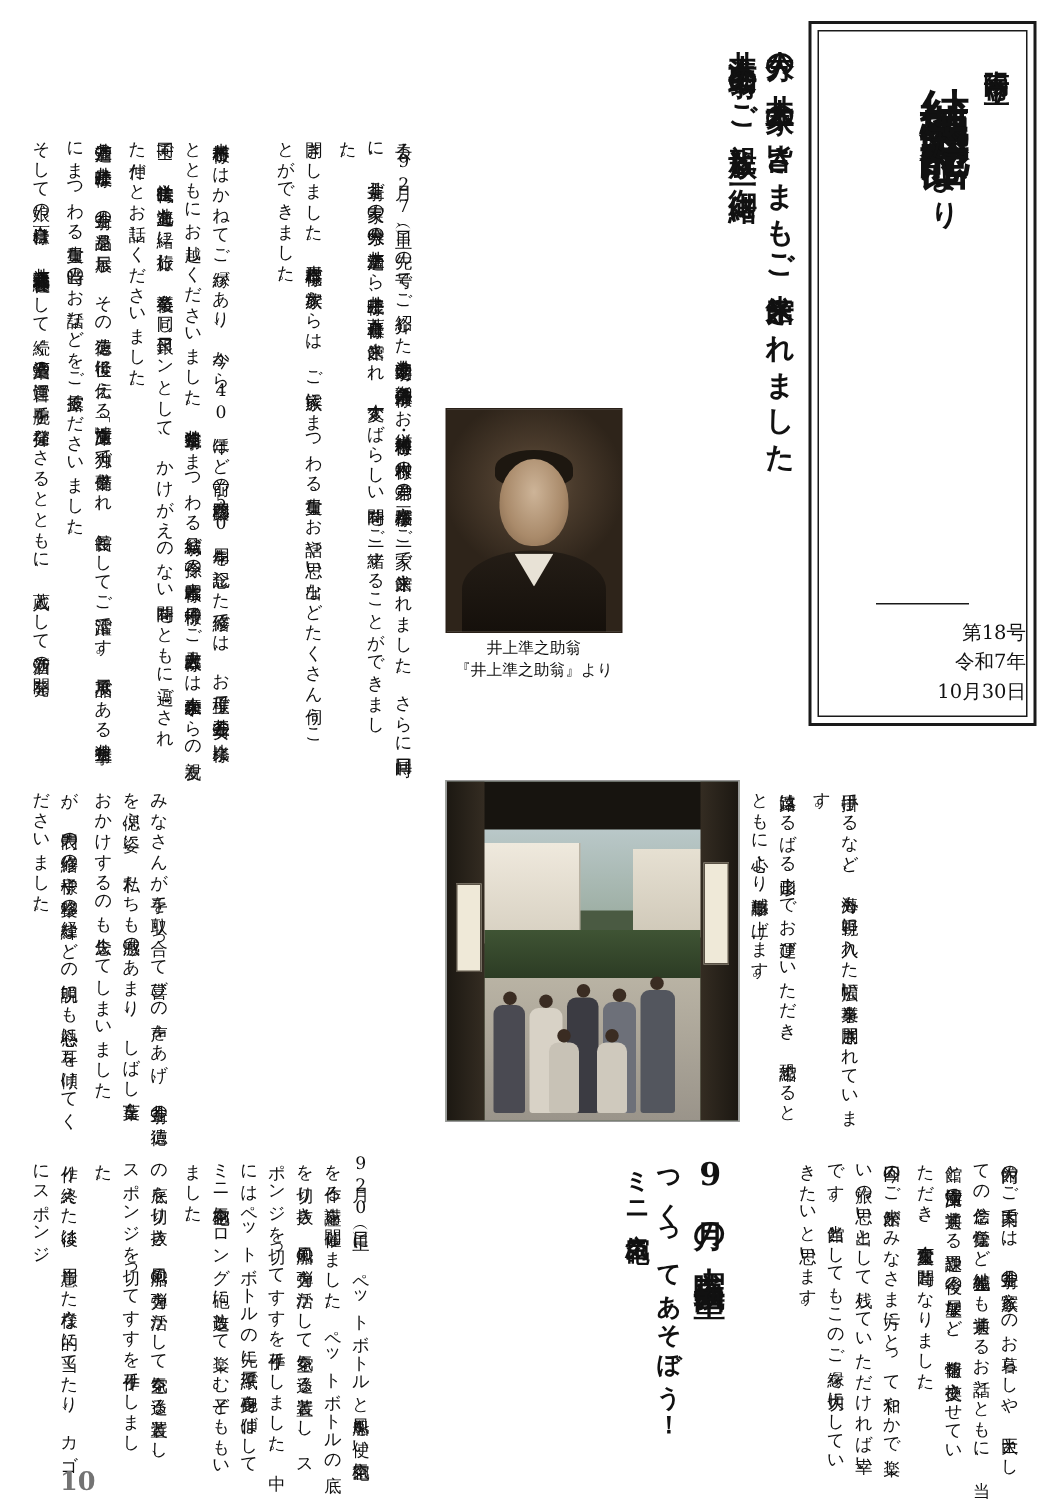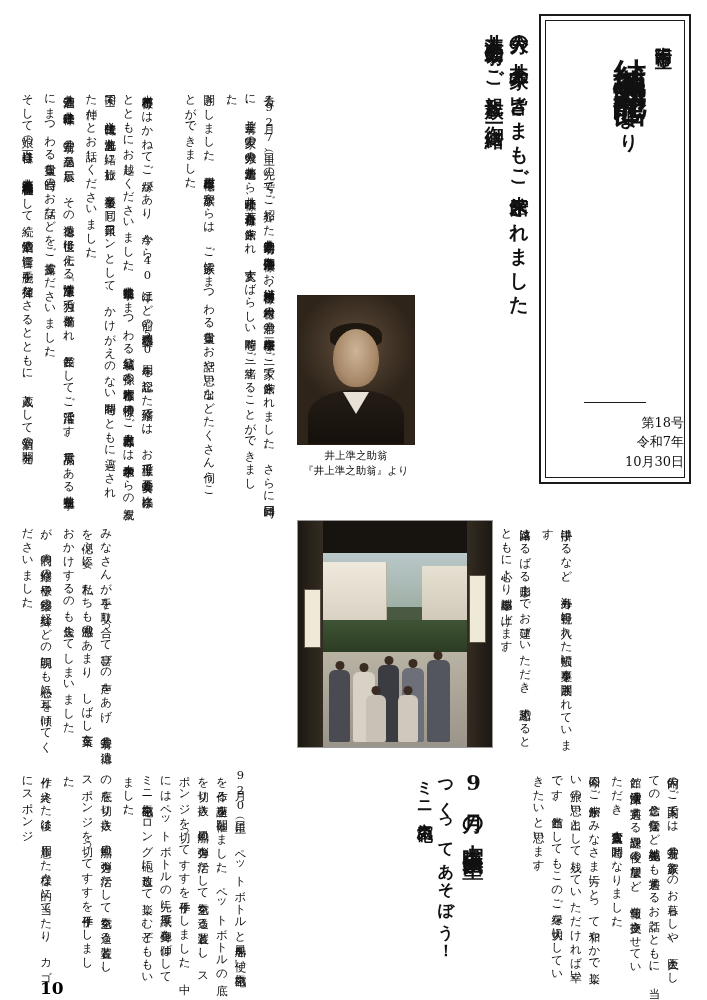--- a/index.html
+++ b/index.html
@@ -136,21 +136,20 @@
     gap: 0px;
   }
 
   
   .portrait-wrap {
     position: absolute;
     top: 272px;
     left: 297px;
     width: 118px;
     text-align: center;
-    margin-top: 23px;
   }
   .portrait {
     width: 118px;
     height: 150px;
     background:
       radial-gradient(ellipse 52% 40% at 50% 34%, #6b5743 0%, #4a3b2c 45%, #2e241a 100%),
       linear-gradient(#3a2e22, #241c14);
     border: 1px solid #2a2018;
     position: relative;
     overflow: hidden;
@@ -317,21 +316,21 @@
     display: flex;
     flex-direction: row;
   }
 
   .page-num {
     position: absolute;
     left: 40px;
     bottom: 2px;
     font-size: 17px;
     font-weight: 700;
-    color: #000000;
+    color: #737373;
   }
 </style>
 </head>
 <body>
 
 <div class="page">
 
   <div class="masthead">
     <div class="masthead-inner">
       <div class="mh-city">南陽市立</div>

